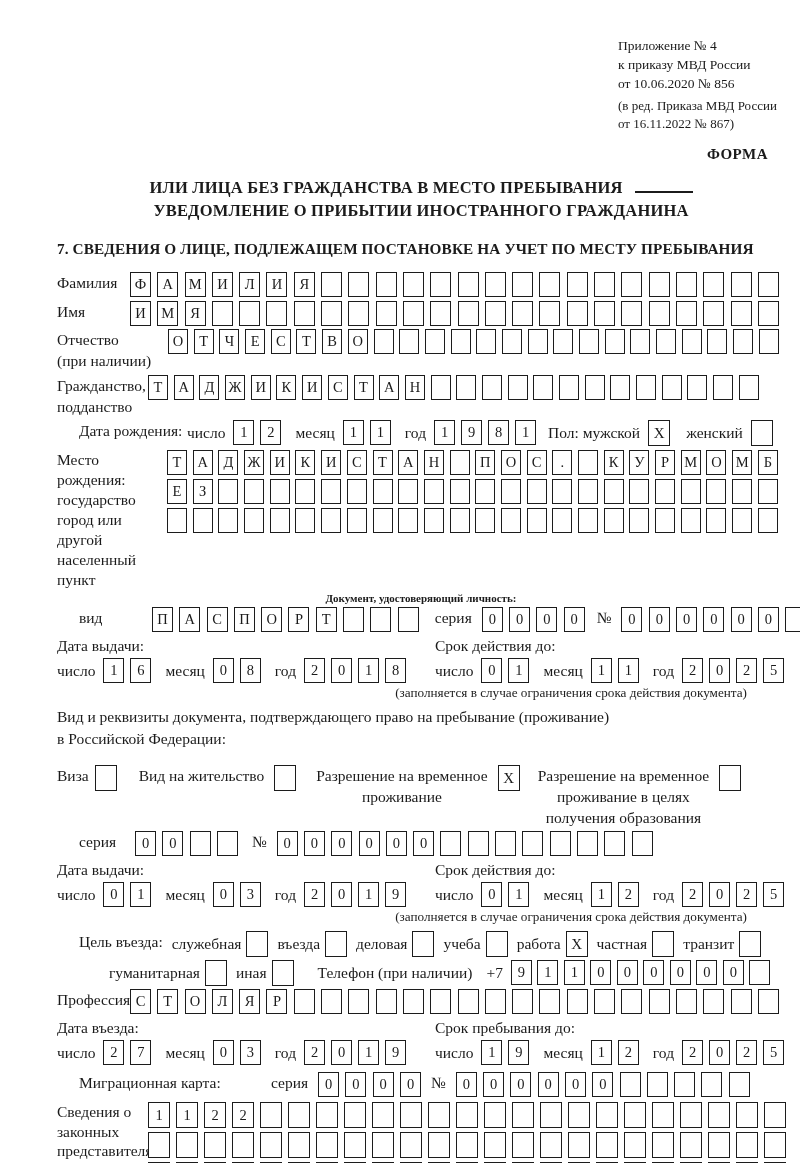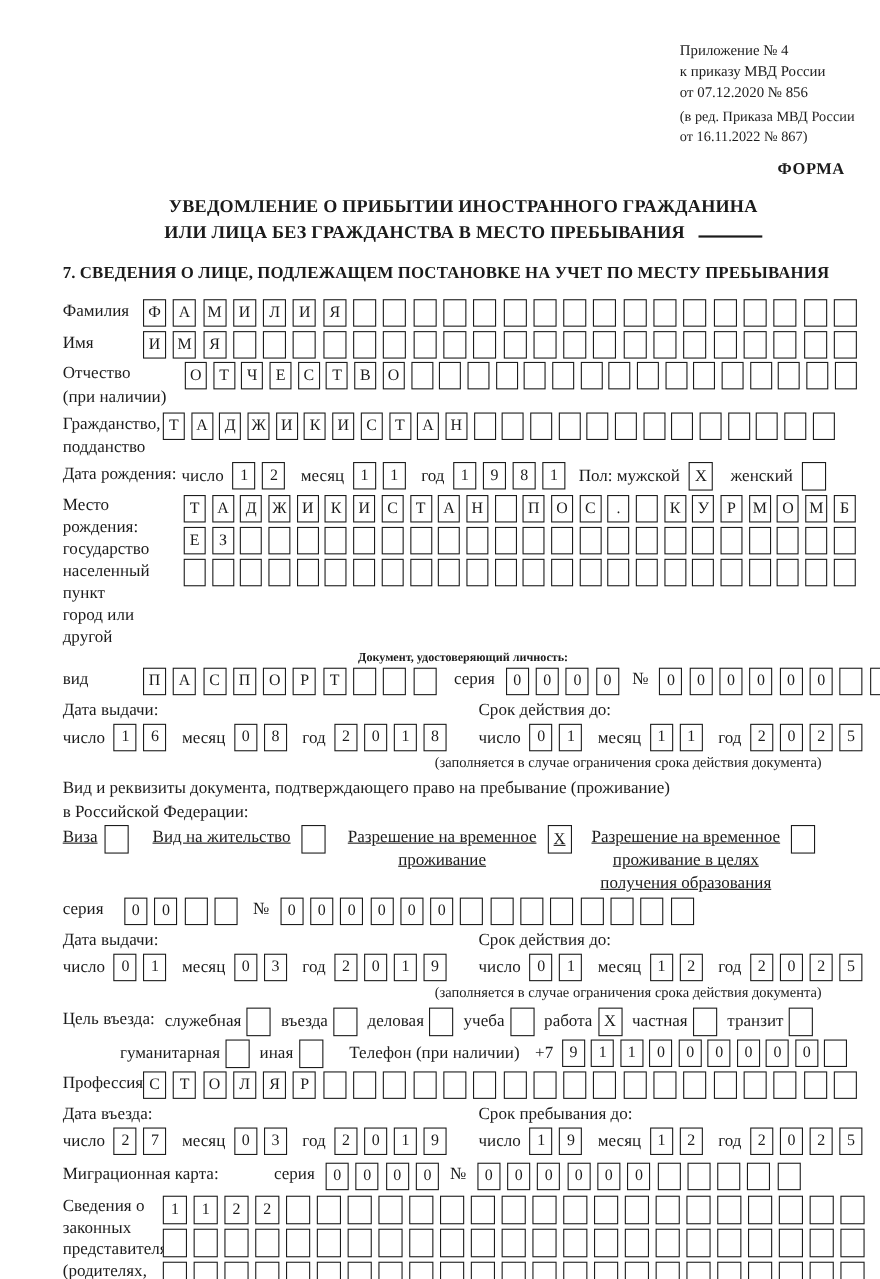--- a/index.html
+++ b/index.html
@@ -39,54 +39,54 @@
   .dg .dg-label:first-child{margin-left:0;}
   .dg .cells{gap:6px;}
   .dates{display:flex;margin-top:5px;}
   .dcol-l{width:352px;}
   .dcol-r{margin-left:26px;}
   .dhead{text-align:left;margin-bottom:3px;}
   .note{font-size:13.2px;text-align:right;margin-top:2px;margin-right:38px;}
   
   .doc-heading{margin-top:2px;text-align:center;font-weight:bold;font-size:11px;}
   
-  .opts{display:flex;align-items:flex-start;margin-top:0;text-decoration:underline;}
+  .opts{display:flex;align-items:flex-start;margin-top:15px;}
   .opt-item{display:flex;align-items:flex-start;}
   .opt-item .cb{margin-left:10px;}
   .opt-lbl{line-height:21px;}
   .opt-lbl.center{text-align:center;}
   
   .popts{display:inline-flex;align-items:center;}
   .popt{display:inline-flex;align-items:center;margin-left:9px;}
   .popt .opt-label{margin-right:5px;white-space:nowrap;}
   .sex{display:inline-flex;align-items:center;margin-left:12px;}
   .sex .cb{margin:0 0 0 8px;}
   .phone{display:inline-flex;align-items:center;margin-left:24px;}
   .phone .pfx{margin:0 8px 0 14px;}
-  .nowrap{white-space:nowrap;}
+  .nowrap{white-space:nowrap;margin-left:22px;}
 </style>
 </head>
 <body>
 
 <div class="page">
 
   <div class="hdr">
     <div>Приложение № 4</div>
     <div>к приказу МВД России</div>
-    <div>от 07.12.2020 № 856</div>
+    <div>от 10.06.2020 № 856</div>
     <div class="ed">
       <div>(в ред. Приказа МВД России</div>
       <div>от 16.11.2022 № 867)</div>
     </div>
   </div>
   <div class="forma">ФОРМА</div>
 
   <div class="title">
+    <div><span>ИЛИ ЛИЦА БЕЗ ГРАЖДАНСТВА В МЕСТО ПРЕБЫВАНИЯ</span><span class="title-underline"></span></div>
     <div>УВЕДОМЛЕНИЕ О ПРИБЫТИИ ИНОСТРАННОГО ГРАЖДАНИНА</div>
-    <div><span>ИЛИ ЛИЦА БЕЗ ГРАЖДАНСТВА В МЕСТО ПРЕБЫВАНИЯ</span><span class="title-underline"></span></div>
   </div>
 
   <div class="sec-heading">7. СВЕДЕНИЯ О ЛИЦЕ, ПОДЛЕЖАЩЕМ ПОСТАНОВКЕ НА УЧЕТ ПО МЕСТУ ПРЕБЫВАНИЯ</div>
 
   <div class="frow mt12">
     <span class="lbl w73">Фамилия</span>
     <span class="cells">
         <span class="cell">Ф</span>
         <span class="cell">А</span>
         <span class="cell">М</span>
@@ -237,22 +237,22 @@
       <span class="cb">X</span>
       <span style="margin-left:16px">женский</span>
       <span class="cb"></span>
     </span>
   </div>
 
   <div class="frow">
     <span class="lbl w110" style="line-height:20px">
       <span style="display:block">Место рождения:</span>
       <span style="display:block">государство</span>
+      <span style="display:block">город или другой</span>
       <span style="display:block">населенный пункт</span>
-      <span style="display:block">город или другой</span>
     </span>
     <span class="stack">
       <span class="cells narrow">
           <span class="cell">Т</span>
           <span class="cell">А</span>
           <span class="cell">Д</span>
           <span class="cell">Ж</span>
           <span class="cell">И</span>
           <span class="cell">К</span>
           <span class="cell">И</span>

